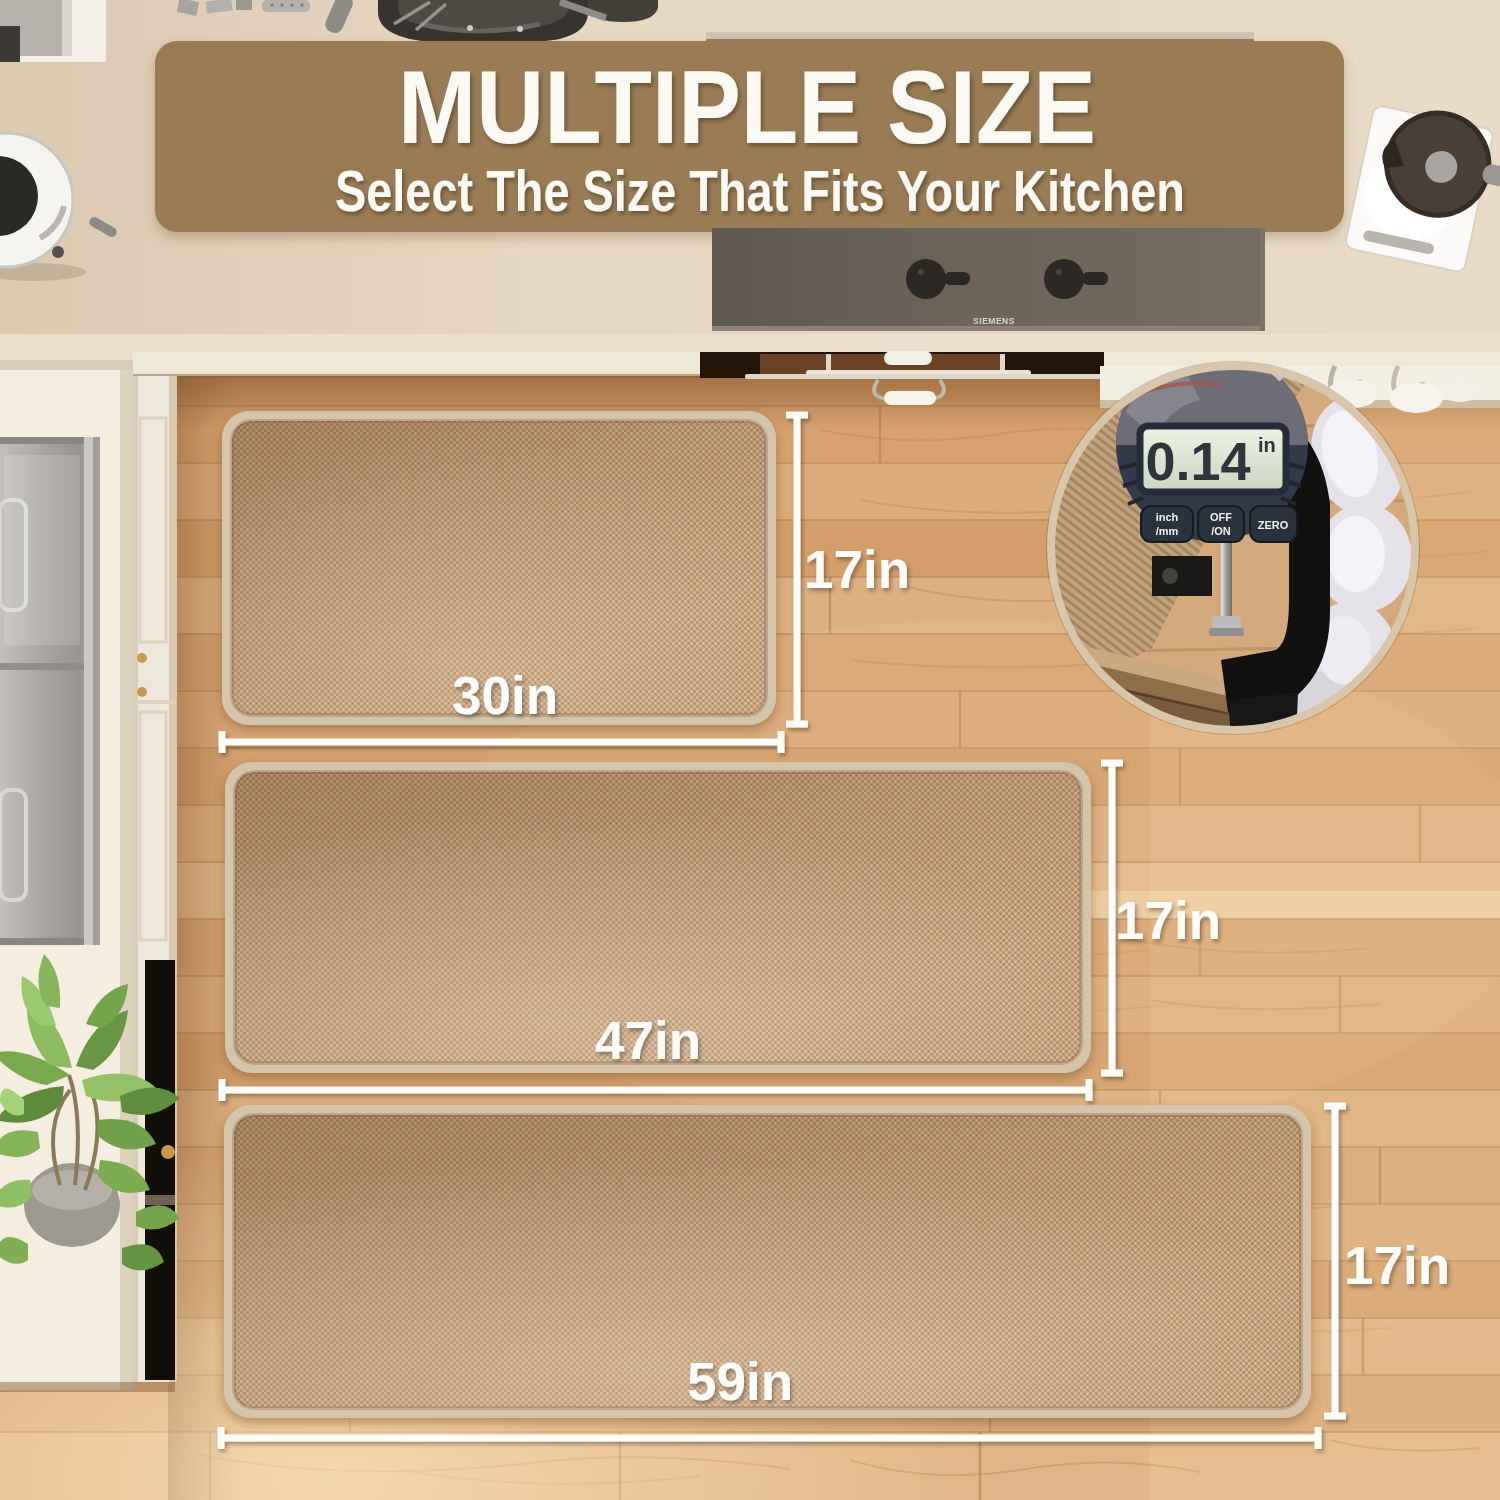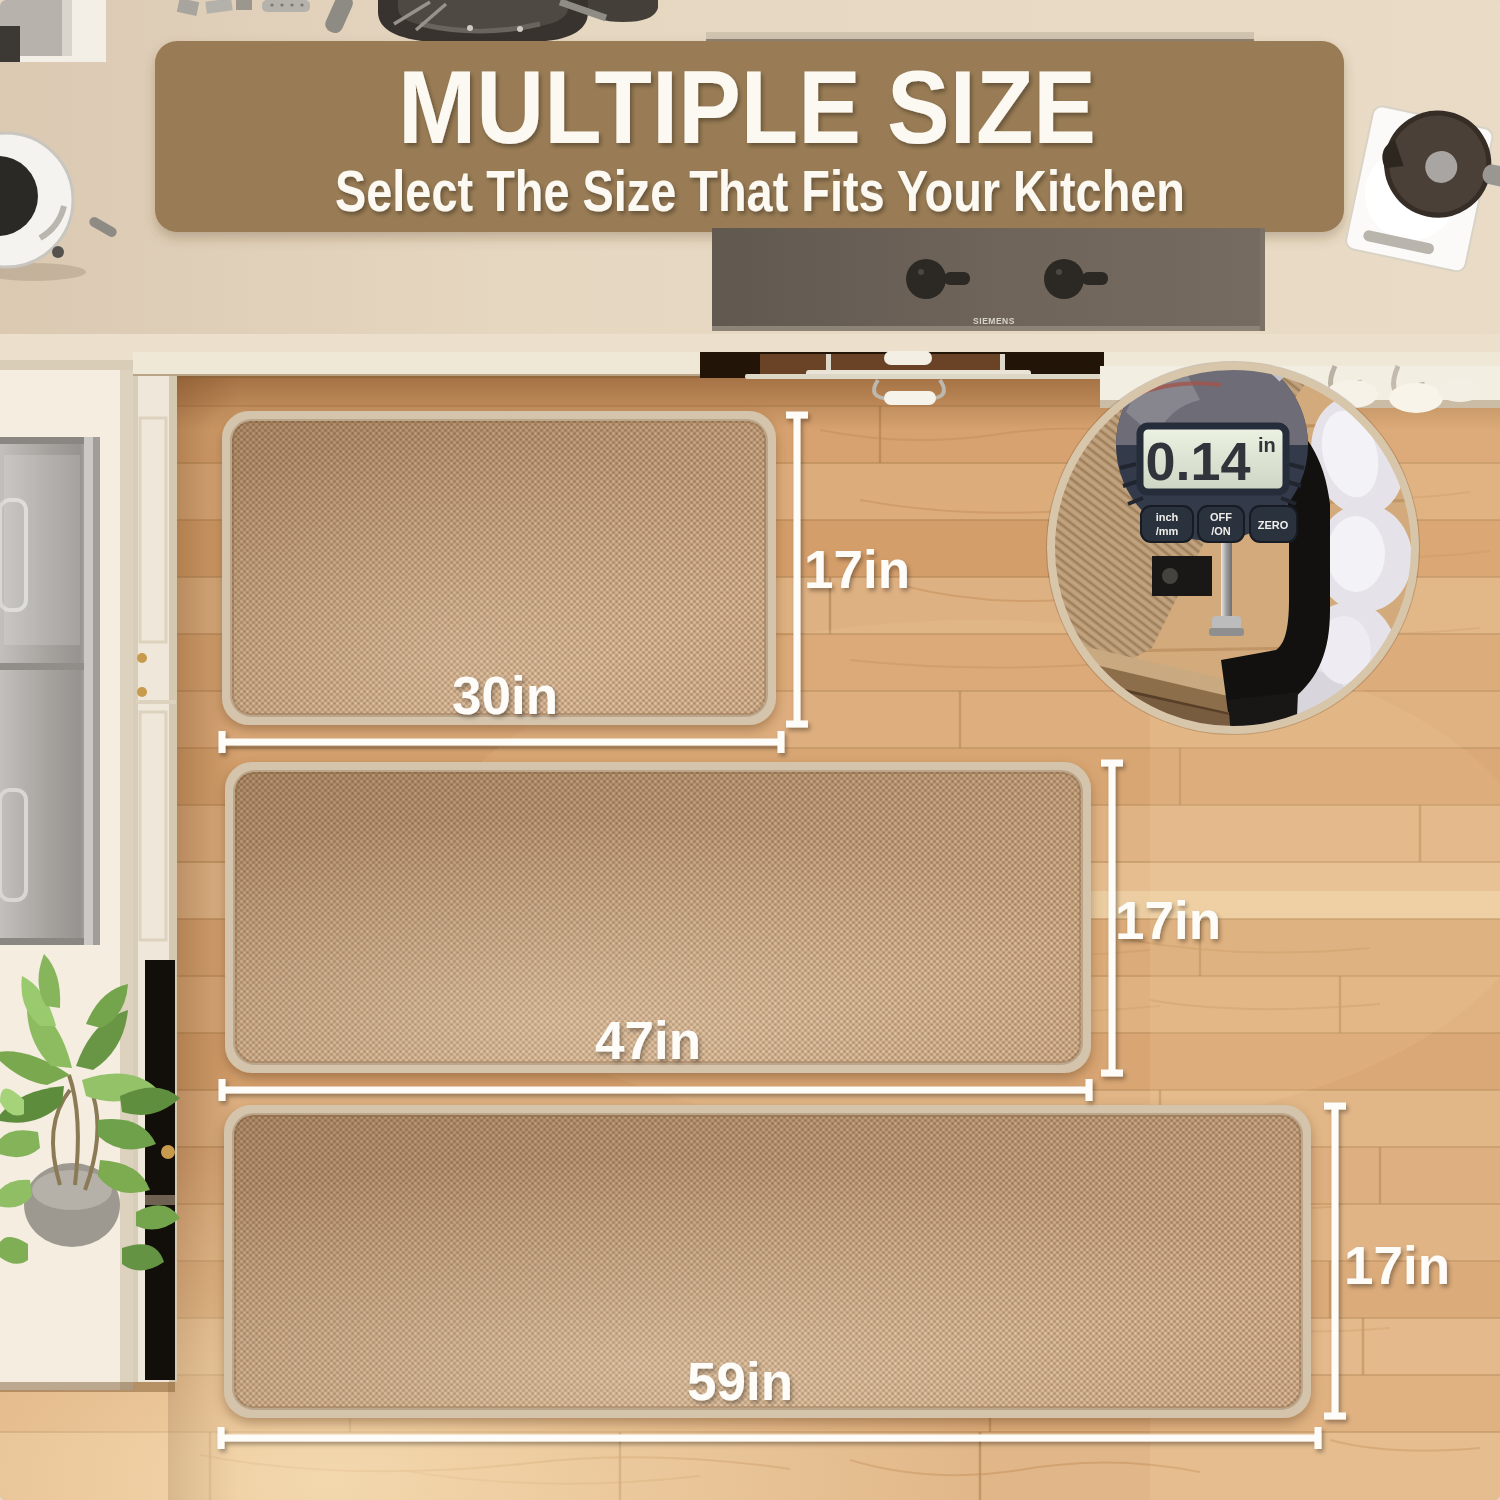--- a/index.html
+++ b/index.html
@@ -1,16 +1,16 @@
 <!DOCTYPE html>
 <html><head>
 <meta charset="utf-8">
 <style>
   html,body{margin:0;padding:0;background:#e6d8c2;}
-  .stage{position:relative;width:1500px;height:1500px;overflow:hidden;font-family:"Liberation Sans",sans-serif;border-radius:6px;}
+  .stage{position:relative;width:1500px;height:1500px;overflow:hidden;font-family:"Liberation Sans",sans-serif;}
   svg{display:block;}
   text{font-family:"Liberation Sans",sans-serif;}
 </style>
 </head>
 <body>
 <div class="stage">
 <svg width="1500" height="1500" viewBox="0 0 1500 1500">
 <defs>
   <linearGradient id="counterG" x1="0" y1="0" x2="1" y2="0">
     <stop offset="0" stop-color="#dbc9b2"></stop>

